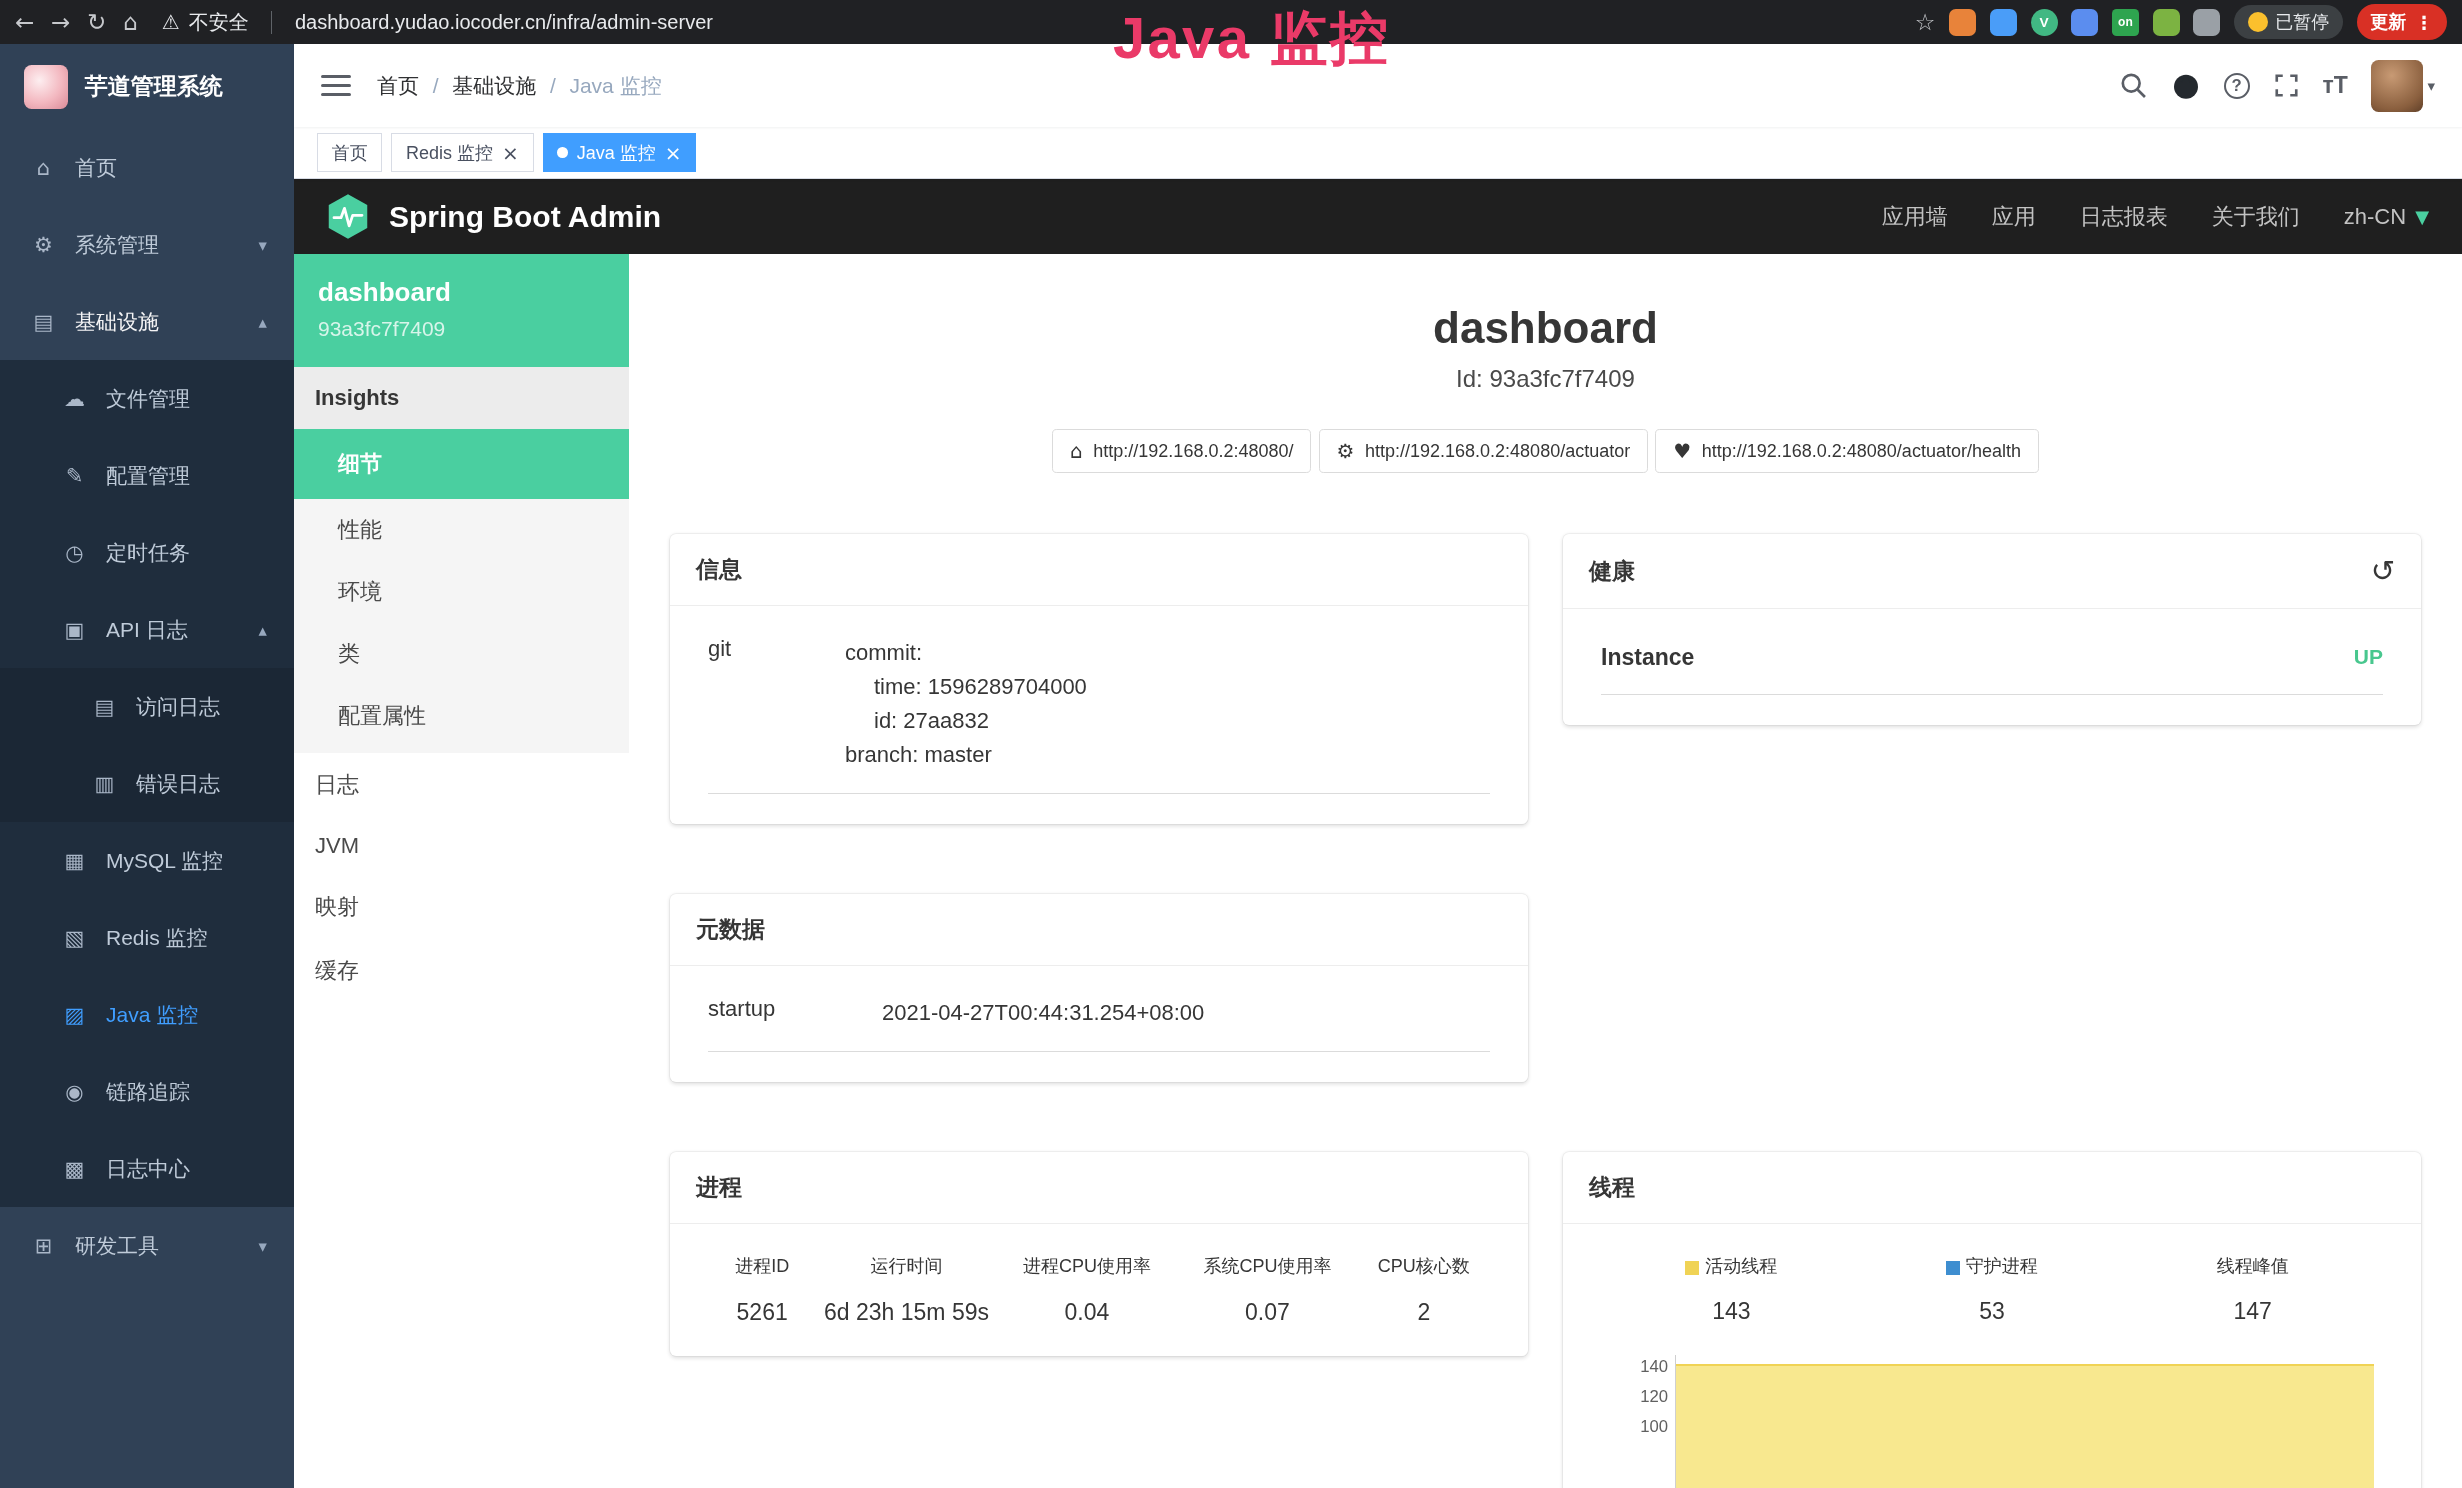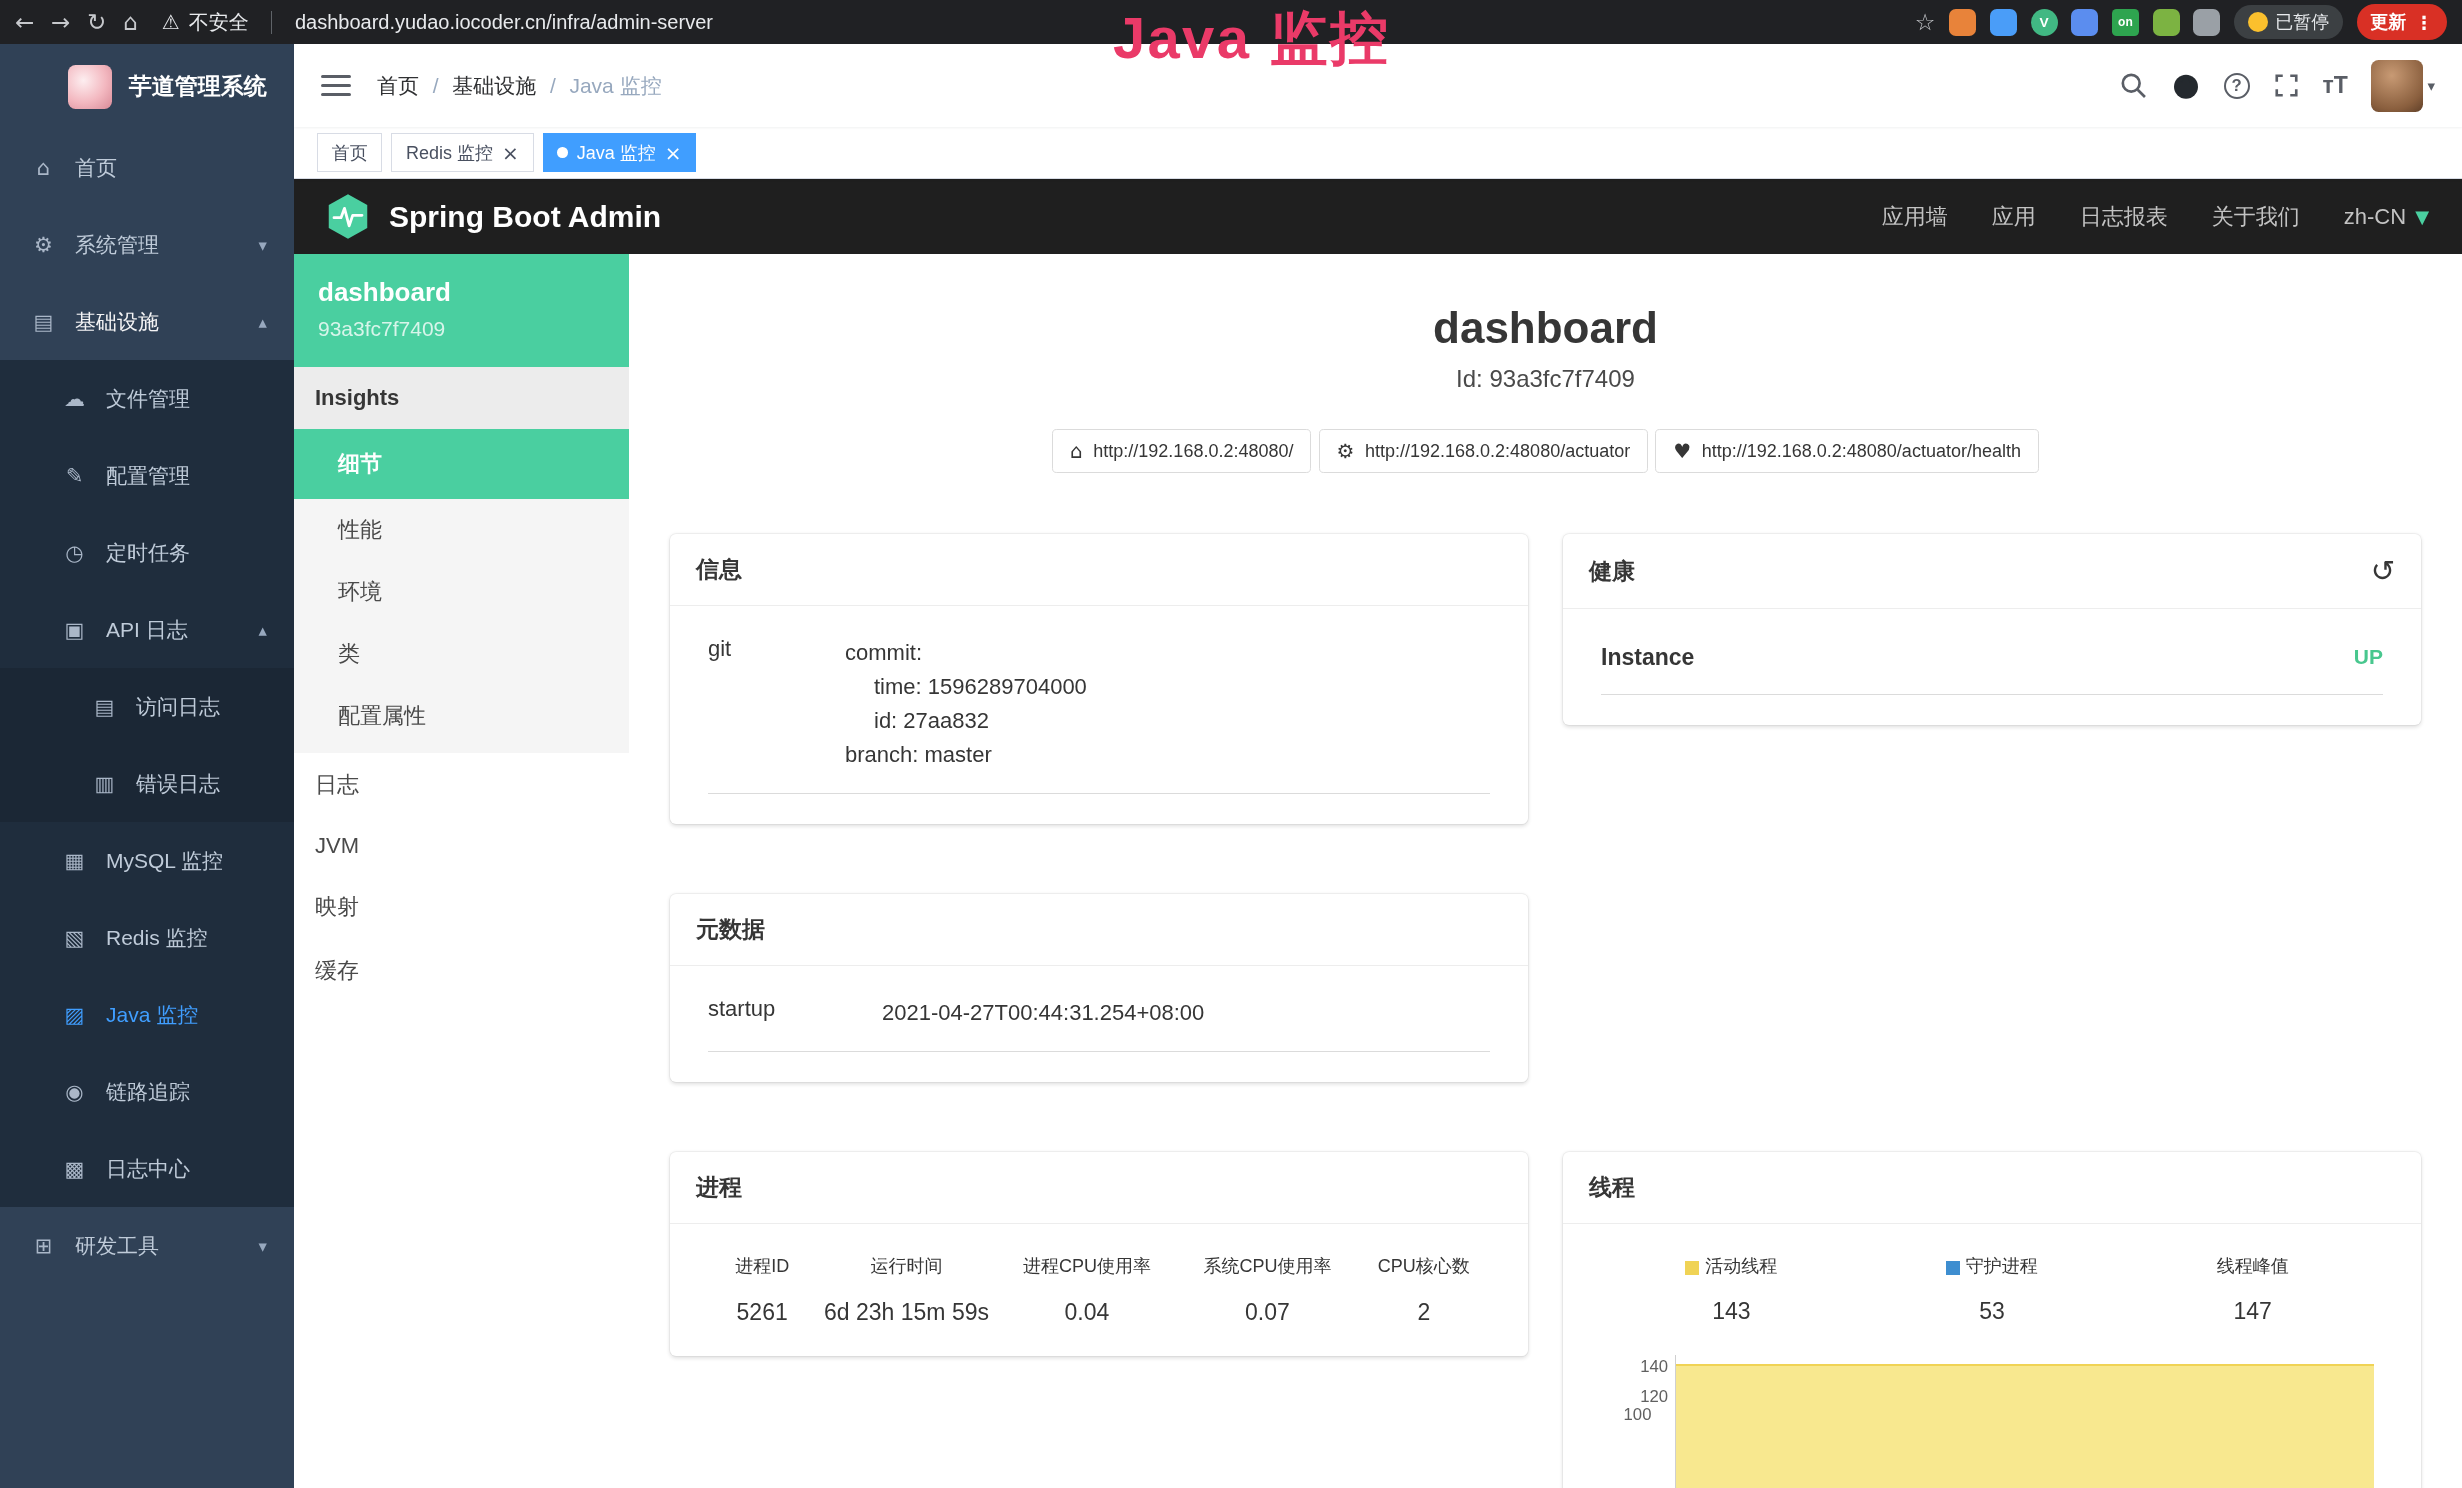--- a/index.html
+++ b/index.html
@@ -49,21 +49,21 @@
   }
 
   
   .app { display: flex; height: 1445px; }
 
   
   .sidebar {
     width: 294px; flex-shrink: 0; background: #304156; color: #bfcbd9;
     display: flex; flex-direction: column; font-size: 21px;
   }
-  .logo-row { height: 85px; display: flex; align-items: center; gap: 16.7px; padding: 17px 24px; flex-shrink: 0; margin-left: 44px; }
+  .logo-row { height: 85px; display: flex; align-items: center; gap: 16.7px; padding: 17px 24px; flex-shrink: 0; }
   .app-logo {
     width: 44px; height: 44px; border-radius: 7.6px;
     background: radial-gradient(circle at 35% 35%, #fdeef0, #f3b8c0 55%, #d98a97);
     flex-shrink: 0;
   }
   .app-title { color: #fff; font-weight: bold; font-size: 23px; }
   .menu-item {
     height: 77px; display: flex; align-items: center; gap: 18px;
     padding: 0 30px; position: relative; flex-shrink: 0; cursor: pointer;
   }
@@ -184,21 +184,21 @@
   .proc-grid.val { font-size: 23px; color: #363636; margin-top: 21px; }
 
   .legend-grid { display: grid; grid-template-columns: 1fr 1fr 1fr; text-align: center; font-size: 18px; color: #363636; }
   .legend-grid.val { font-size: 23px; margin-top: 20px; }
   .swatch { display: inline-block; width: 13.7px; height: 13.7px; margin-right: 6px; vertical-align: middle; }
   .swatch.yellow { background: var(--legend-yellow, #f0d355); }
   .swatch.blue { background: var(--legend-blue, #3e8ed0); }
 
   .thread-chart { position: relative; margin-top: 30px; height: 167px; }
   .axis-label { position: absolute; right: calc(100% - 67px); width: 61px; text-align: right; font-size: 16.7px; color: #606060; }
-  .t0 { top: 1.5px; } .t1 { top: 32px; } .t2 { top: 50px; text-align: center; }
+  .t0 { top: 1.5px; } .t1 { top: 32px; } .t2 { top: 62px; }
   .chart-plot { position: absolute; left: 74px; right: 9px; top: 0; bottom: 0; border-left: 1.5px solid #cfcfcf; }
   .chart-area {
     position: absolute; left: 0; right: 0; top: 9px; bottom: 0;
     background: var(--chart-fill, #f8e88f); border-top: 2.3px solid var(--legend-yellow, #f0d355);
   }
 
   
   .svgic { display: inline-flex; }
 </style>
 </head>

